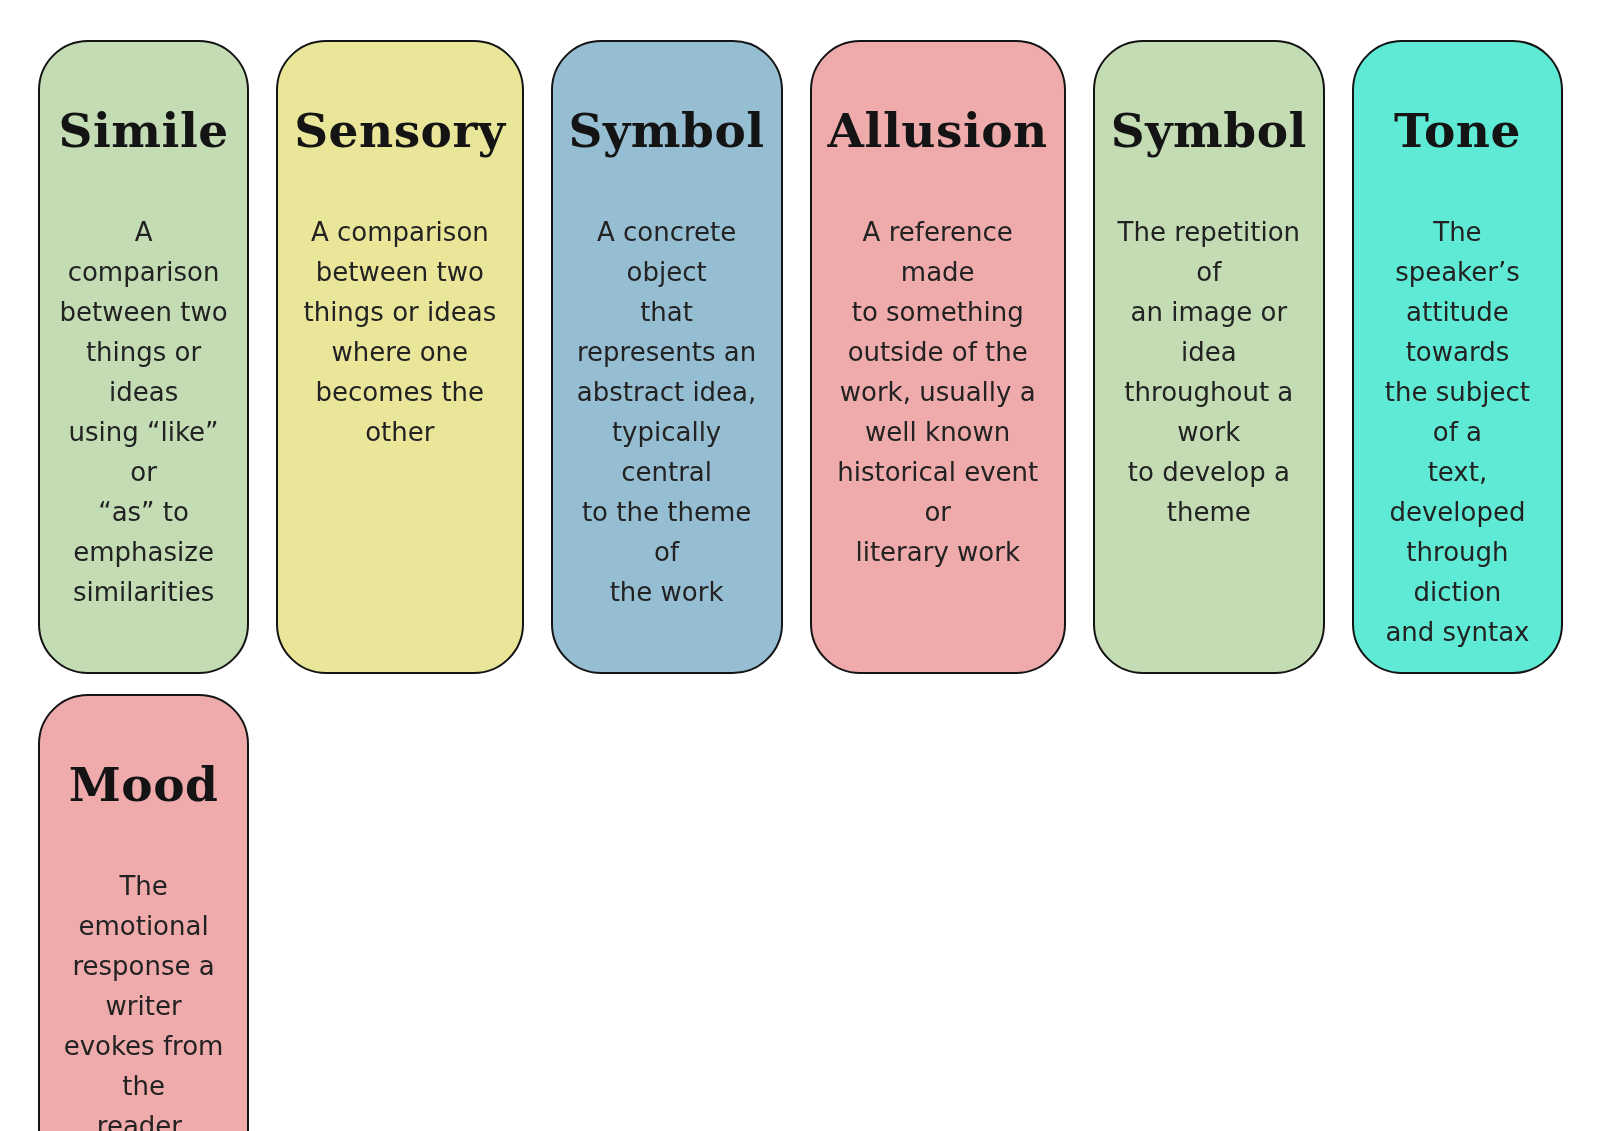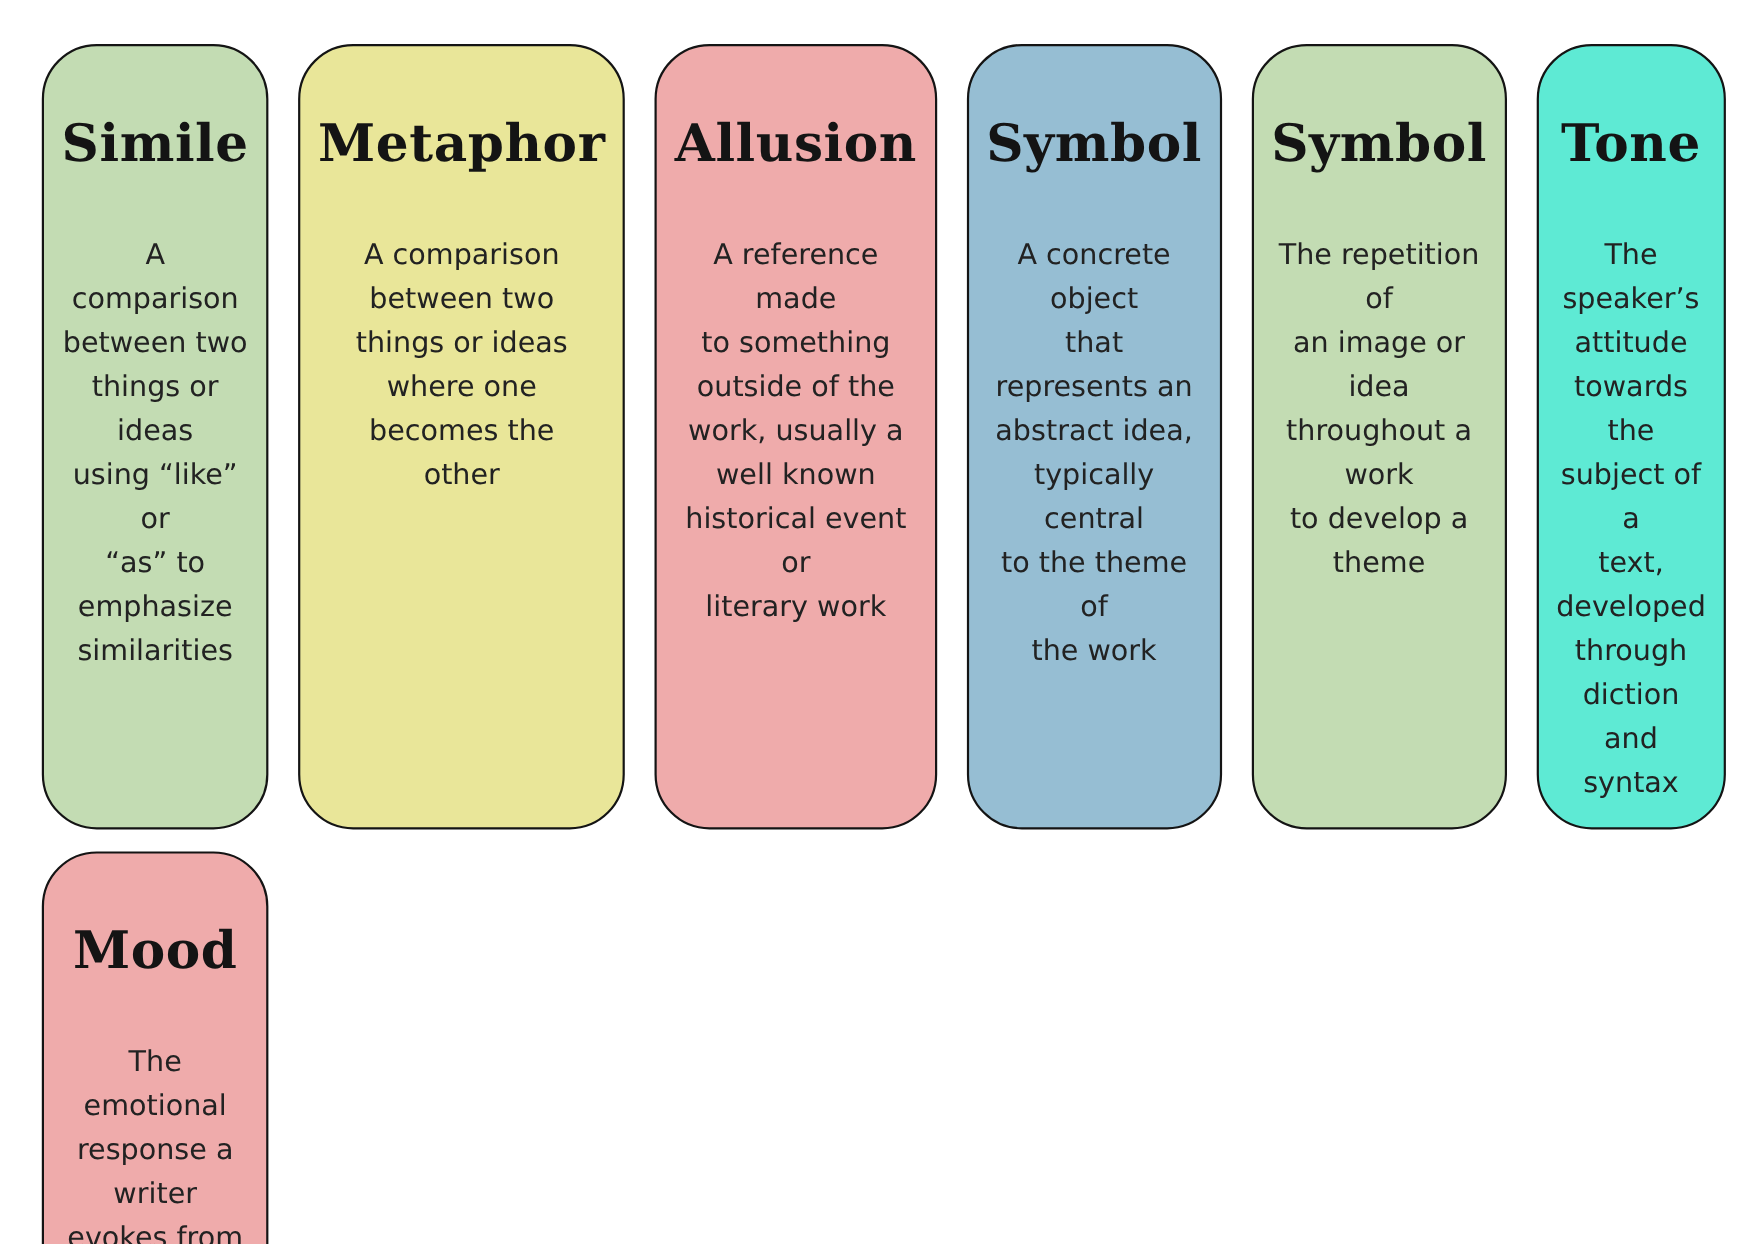--- a/index.html
+++ b/index.html
@@ -57,48 +57,48 @@
     <h2 class="title">Simile</h2>
     <p class="body">A comparison
 between two
 things or ideas
 using “like” or
 “as” to emphasize
 similarities</p>
   </section>
 
   <section class="card" style="background-color: rgb(233, 230, 153);">
-    <h2 class="title">Metaphor</h2>
+    <h2 class="title">Sensory</h2>
     <p class="body">A comparison
 between two
 things or ideas
 where one
 becomes the
 other</p>
+  </section>
+
+  <section class="card" style="background-color: rgb(150, 190, 211);">
+    <h2 class="title">Symbol</h2>
+    <p class="body">A concrete object
+that represents an
+abstract idea,
+typically central
+to the theme of
+the work</p>
   </section>
 
   <section class="card" style="background-color: rgb(239, 171, 171);">
     <h2 class="title">Allusion</h2>
     <p class="body">A reference made
 to something
 outside of the
 work, usually a
 well known
 historical event or
 literary work</p>
-  </section>
-
-  <section class="card" style="background-color: rgb(150, 190, 211);">
-    <h2 class="title">Symbol</h2>
-    <p class="body">A concrete object
-that represents an
-abstract idea,
-typically central
-to the theme of
-the work</p>
   </section>
 
   <section class="card" style="background-color: rgb(195, 220, 179);">
     <h2 class="title">Symbol</h2>
     <p class="body">The repetition of
 an image or idea
 throughout a work
 to develop a
 theme</p>
   </section>

